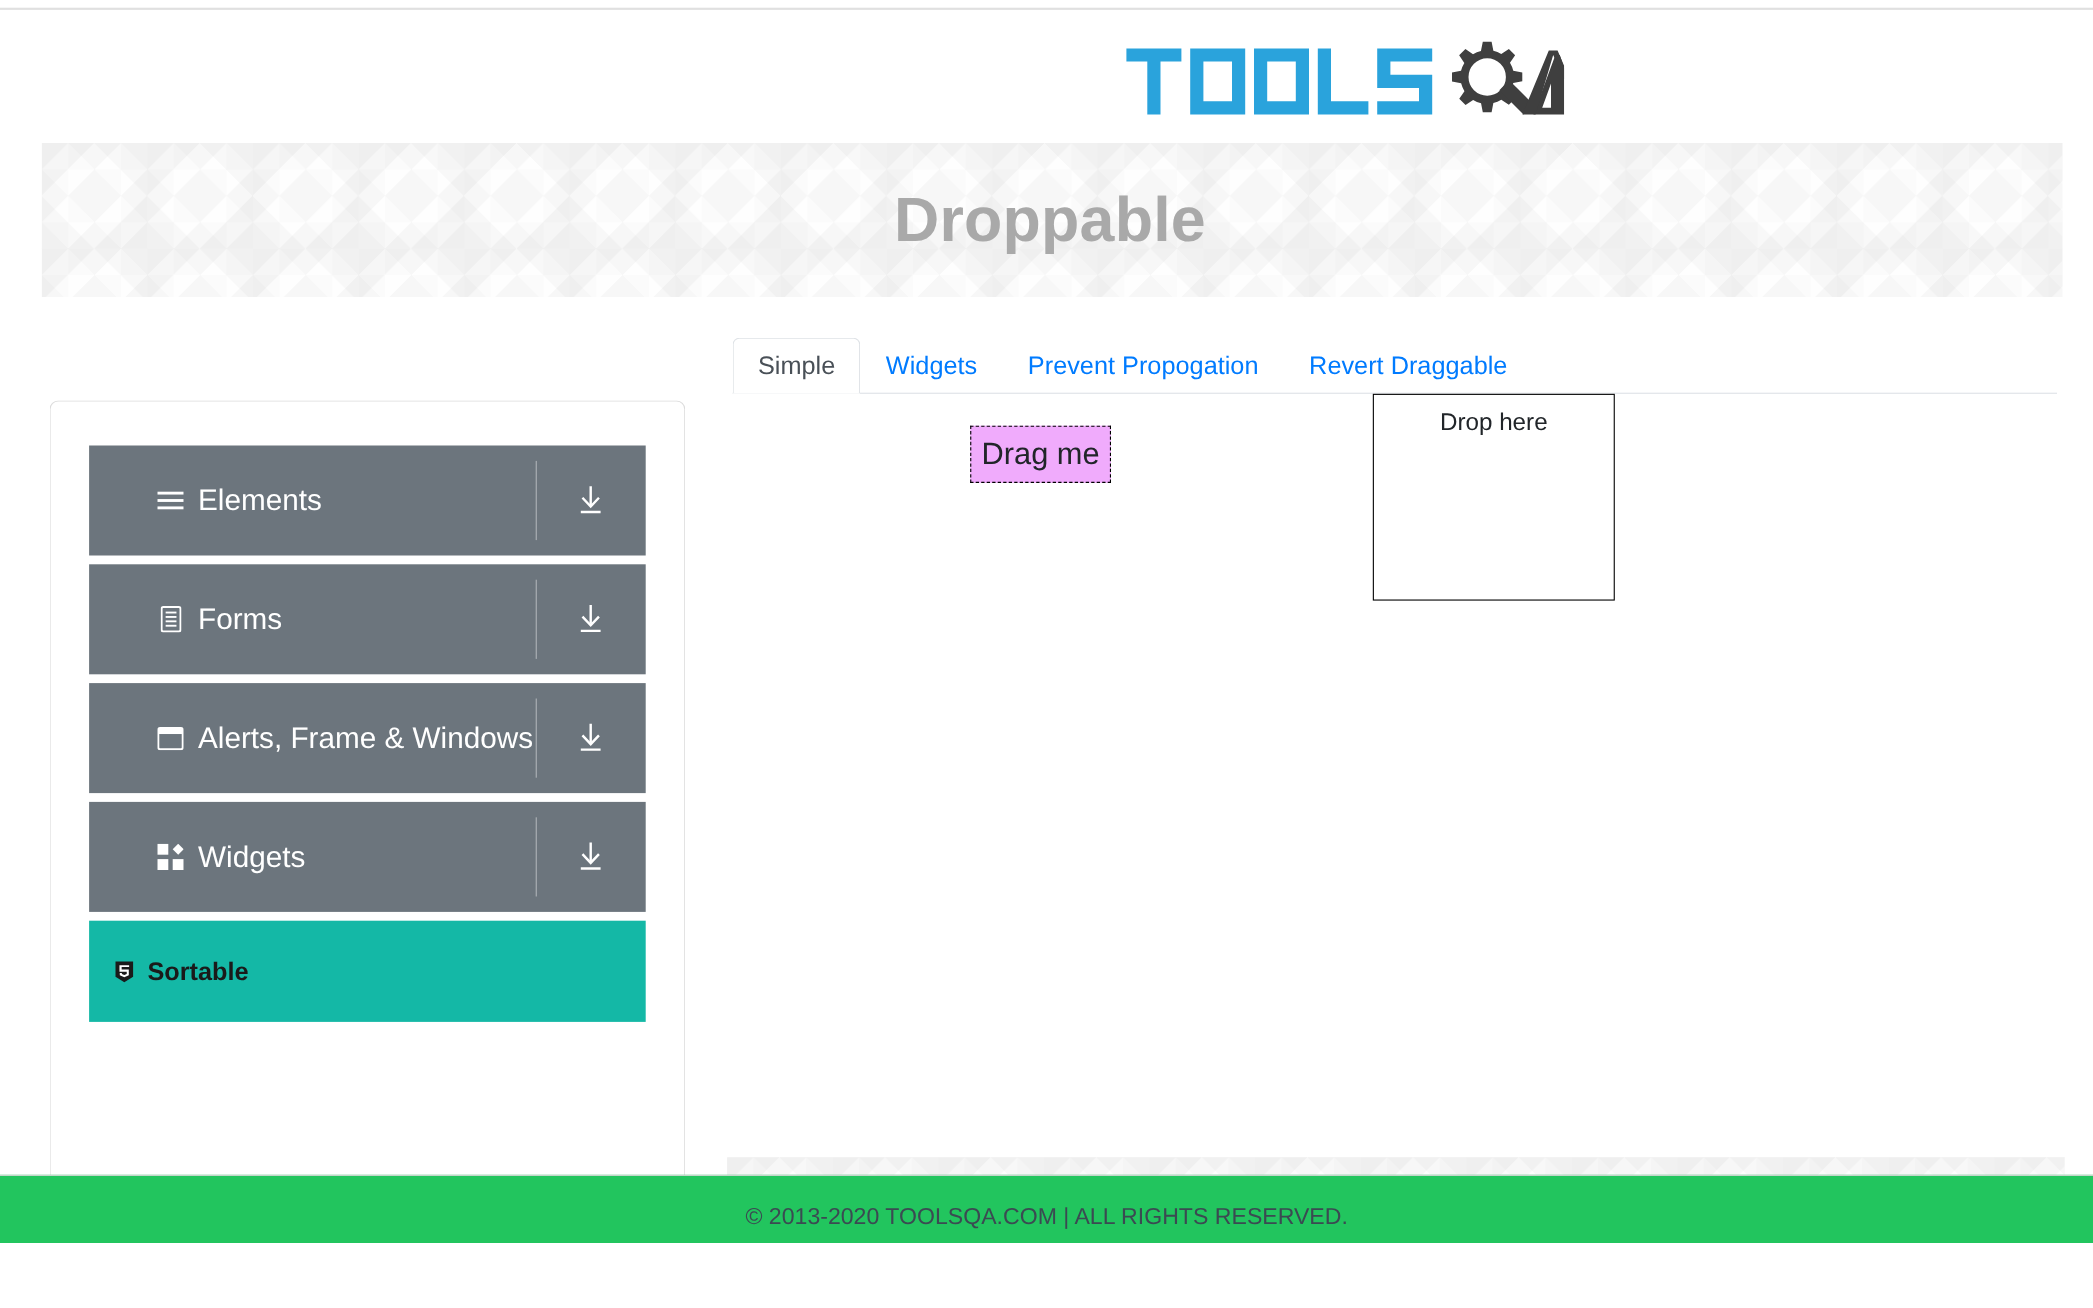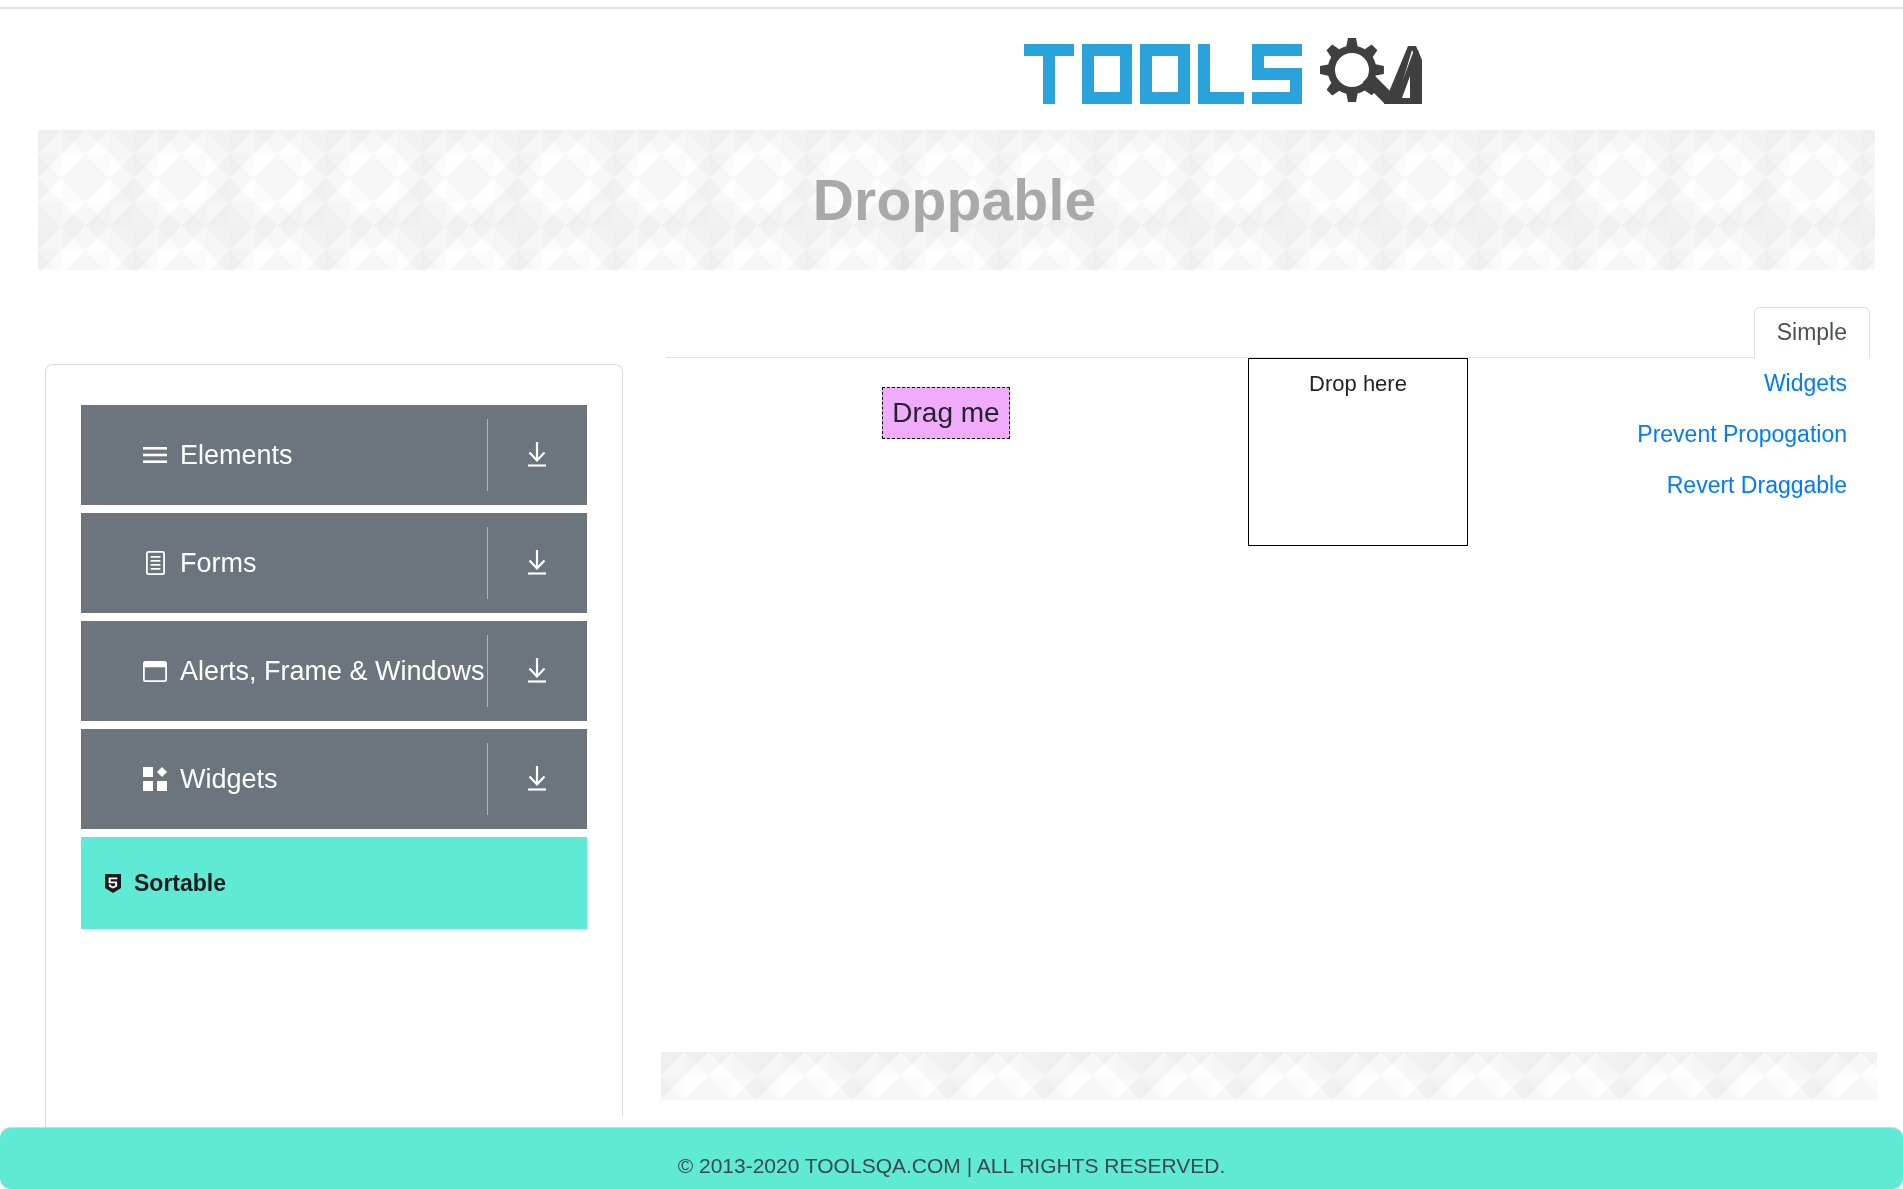--- a/index.html
+++ b/index.html
@@ -144,21 +144,21 @@
     height: 72px;
     background: rgba(255,255,255,0.45);
   }
   .group-toggle svg { display: block; }
 
   
   .sub-list {
     background: #ffffff;
   }
   .sub-item {
-    background: #5eead4;
+    background: #14b8a6;
     height: 92px;
     display: flex;
     align-items: center;
     gap: 11px;
     padding-left: 22px;
     color: #1a1a1a;
     font-size: 23px;
     font-weight: 700;
     cursor: pointer;
   }
@@ -177,23 +177,21 @@
     width: 1216px;
     height: 835px;
   }
 
   .tabs {
     position: absolute;
     left: 5px; top: 22px;
     width: 1204px;
     height: 51px;
     display: flex;
-    align-items: flex-end;
     border-bottom: 1px solid #dee2e6;
-    flex-direction: column;
   }
   .tab {
     font-size: 23px;
     line-height: 1;
     padding: 13px 22px 14px 22px;
     color: #007bff;
     cursor: pointer;
     border: 1px solid transparent;
     border-radius: 6px 6px 0 0;
     margin-bottom: -1px;
@@ -246,25 +244,24 @@
   
   .bottom-banner {
     position: absolute;
     left: 661px; top: 1052px;
     width: 1216px; height: 48px;
   }
 
   
   .footer {
     position: absolute;
-    left: 0; top: 1127px;
+    left: 0; top: 1068px;
     width: 1903px; height: 62px;
-    background: #5eead4;
+    background: #22c55e;
     border-top: 1px solid #d6d6d6;
-    border-radius: 11px;
   }
   .footer-text {
     position: absolute;
     left: 0; right: 0; top: 26px;
     text-align: center;
     font-size: 21px;
     color: #3b4a52;
     white-space: nowrap;
   }
 

